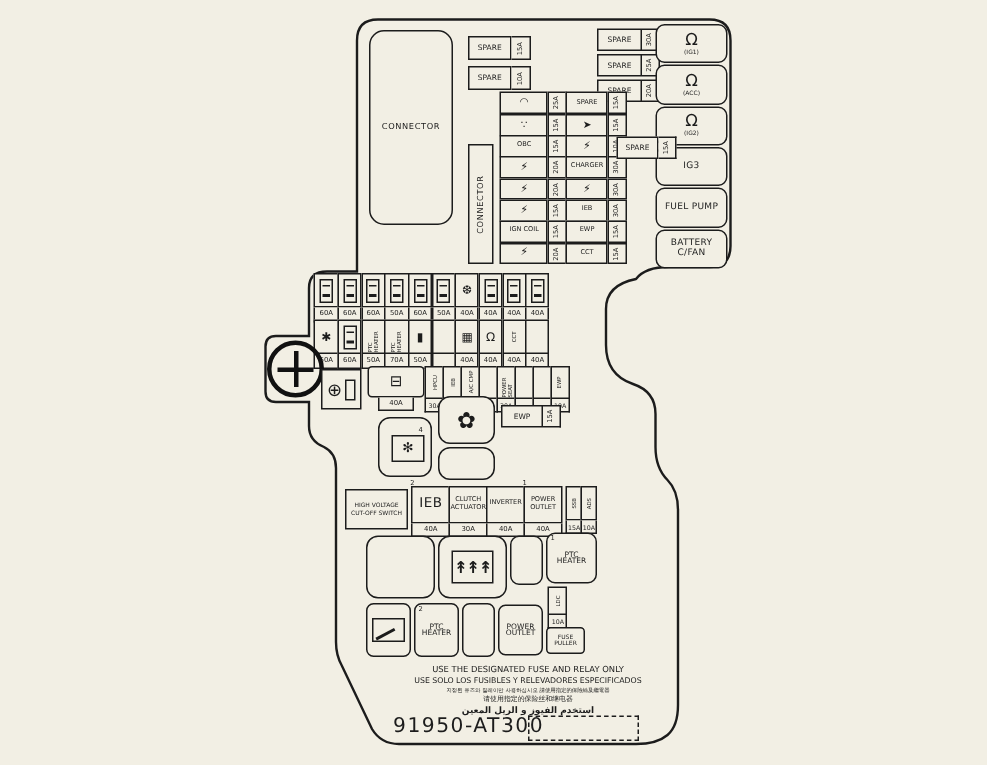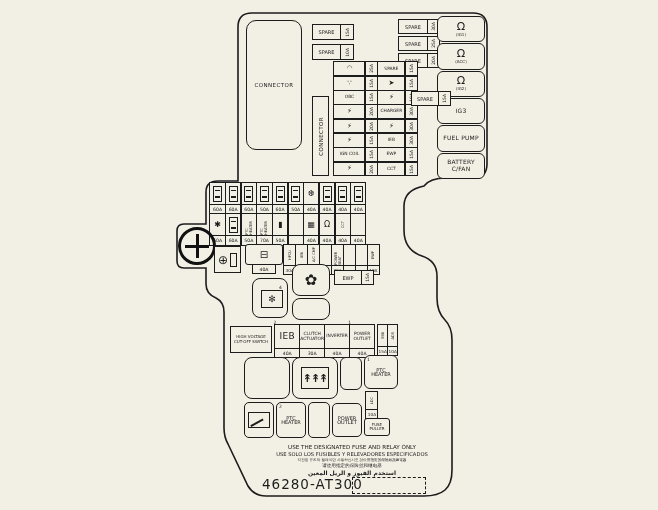--- a/index.html
+++ b/index.html
@@ -609,14 +609,14 @@
 </div>
 
 <div class="abs" style="left:248px;top:444px;width:208px;">
   <div class="footer-line" style="font-size:5.6px;">USE THE DESIGNATED FUSE AND RELAY ONLY</div>
   <div class="footer-line" style="font-size:5.2px;margin-top:1px;">USE SOLO LOS FUSIBLES Y RELEVADORES ESPECIFICADOS</div>
   <div class="footer-line" style="font-size:3.6px;margin-top:1px;">지정된 퓨즈와 릴레이만 사용하십시오  請使用指定的保險絲及繼電器</div>
   <div class="footer-line" style="font-size:4.6px;margin-top:1px;">请使用指定的保险丝和继电器</div>
   <div class="footer-line" style="font-size:6px;font-weight:bold;margin-top:1px;">استخدم الفيوز و الريل المعين</div>
 </div>
 
-<div class="abs partnum" style="left:262px;top:476px;">46280-AT300</div>
+<div class="abs partnum" style="left:262px;top:476px;">91950-AT300</div>
 <div class="abs dashed" style="left:352px;top:477px;width:74px;height:17px;"></div>
 
 </body></html>

